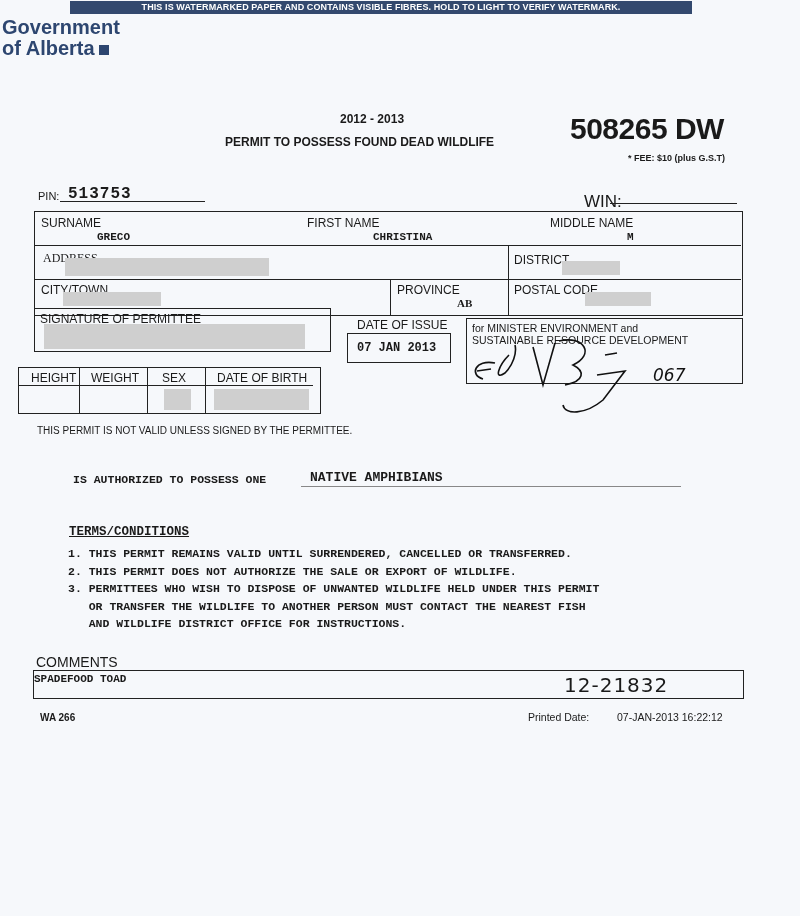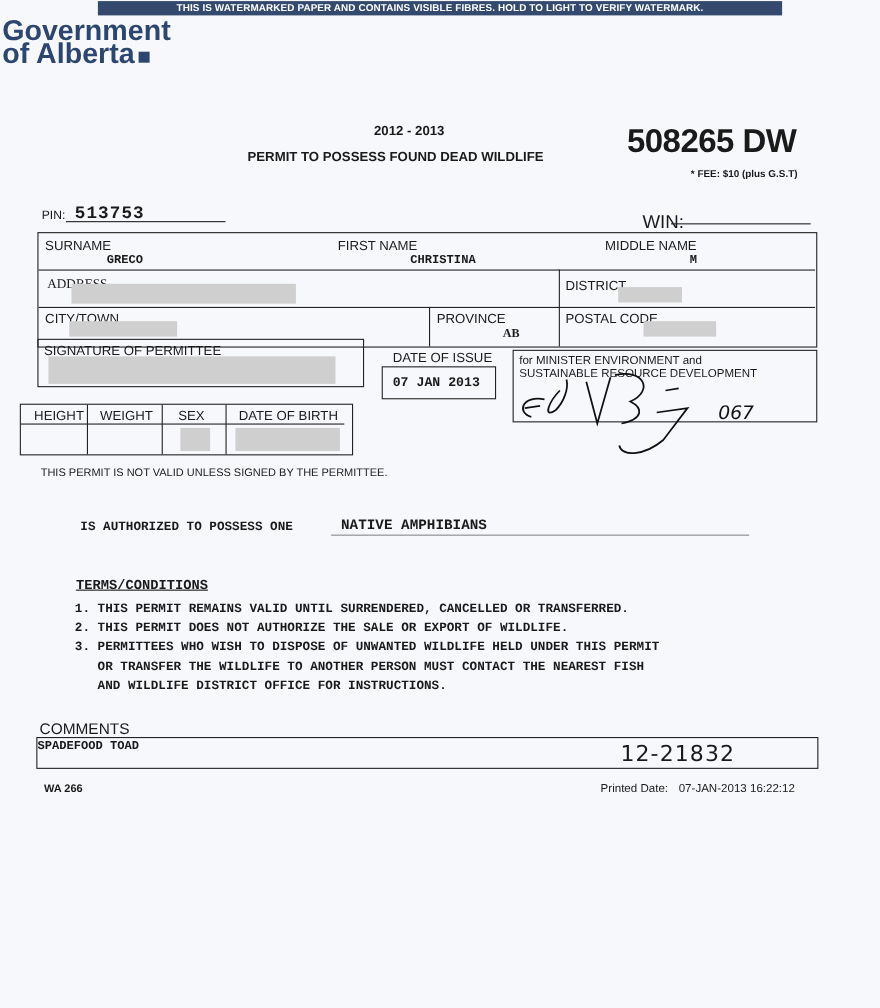--- a/index.html
+++ b/index.html
@@ -6,23 +6,23 @@
   body {
     width: 800px; height: 916px; position: relative; overflow: hidden;
     background: #f6f8fb;
     font-family: "Liberation Sans", sans-serif;
     color: #1a1a1a;
   }
   .abs { position: absolute; }
   .banner {
     left: 70px; top: 1px; width: 622px; height: 13px;
     background: #33496e; color: #fff; font-size: 9px; font-weight: bold;
-    text-align: center; line-height: 13px; letter-spacing: 0.1px; margin-left: 19px;
+    text-align: center; line-height: 13px; letter-spacing: 0.1px;
   }
-  .logo { left: 2px; top: 17px; color: #2d4670; font-weight: bold; font-size: 26px; line-height: 21px; font-family: "Liberation Sans", sans-serif; }
+  .logo { left: 2px; top: 17px; color: #2d4670; font-weight: bold; font-size: 20px; line-height: 21px; font-family: "Liberation Sans", sans-serif; }
   .logo .sq { display: inline-block; width: 10px; height: 10px; background: #2d4670; margin-left: 4px; }
   .year { left: 340px; top: 112px; font-size: 12px; font-weight: bold; }
   .title { left: 225px; top: 135px; font-size: 12px; font-weight: bold; }
   .permitno { left: 570px; top: 112px; font-size: 30px; font-weight: bold; letter-spacing: -0.5px; }
   .fee { left: 628px; top: 153px; font-size: 9px; font-weight: bold; }
   .pin-label { left: 38px; top: 190px; font-size: 11px; }
   .pin-value { left: 68px; top: 185px; font-family: "Liberation Mono", monospace; font-size: 16px; font-weight: bold; letter-spacing: 1px; }
   .pin-line { left: 60px; top: 201px; width: 145px; border-top: 1px solid #222; }
   .win-label { left: 584px; top: 192px; font-size: 17px; }
   .win-line { left: 610px; top: 203px; width: 127px; border-top: 1px solid #222; }
@@ -132,14 +132,14 @@
   <div>   AND WILDLIFE DISTRICT OFFICE FOR INSTRUCTIONS.</div>
 </div>
 
 <div class="abs" style="left:36px; top:654px; font-size:14px;">COMMENTS</div>
 <div class="abs box" style="left:33px; top:670px; width:711px; height:29px;">
   <div class="val" style="left:0px; top:2px; font-size:11px;">SPADEFOOD TOAD</div>
   <div style="position:absolute; left:530px; top:2px; font-family:'DejaVu Sans', sans-serif; font-size:20px; letter-spacing:1px;">12-21832</div>
 </div>
 
 <div class="abs" style="left:40px; top:712px; font-size:10px; font-weight:bold;">WA 266</div>
-<div class="abs" style="left:546px; top:711px; font-size:10.5px;">Printed Date:</div>
+<div class="abs" style="left:528px; top:711px; font-size:10.5px;">Printed Date:</div>
 <div class="abs" style="left:617px; top:711px; font-size:10.5px;">07-JAN-2013 16:22:12</div>
 
 </body></html>

